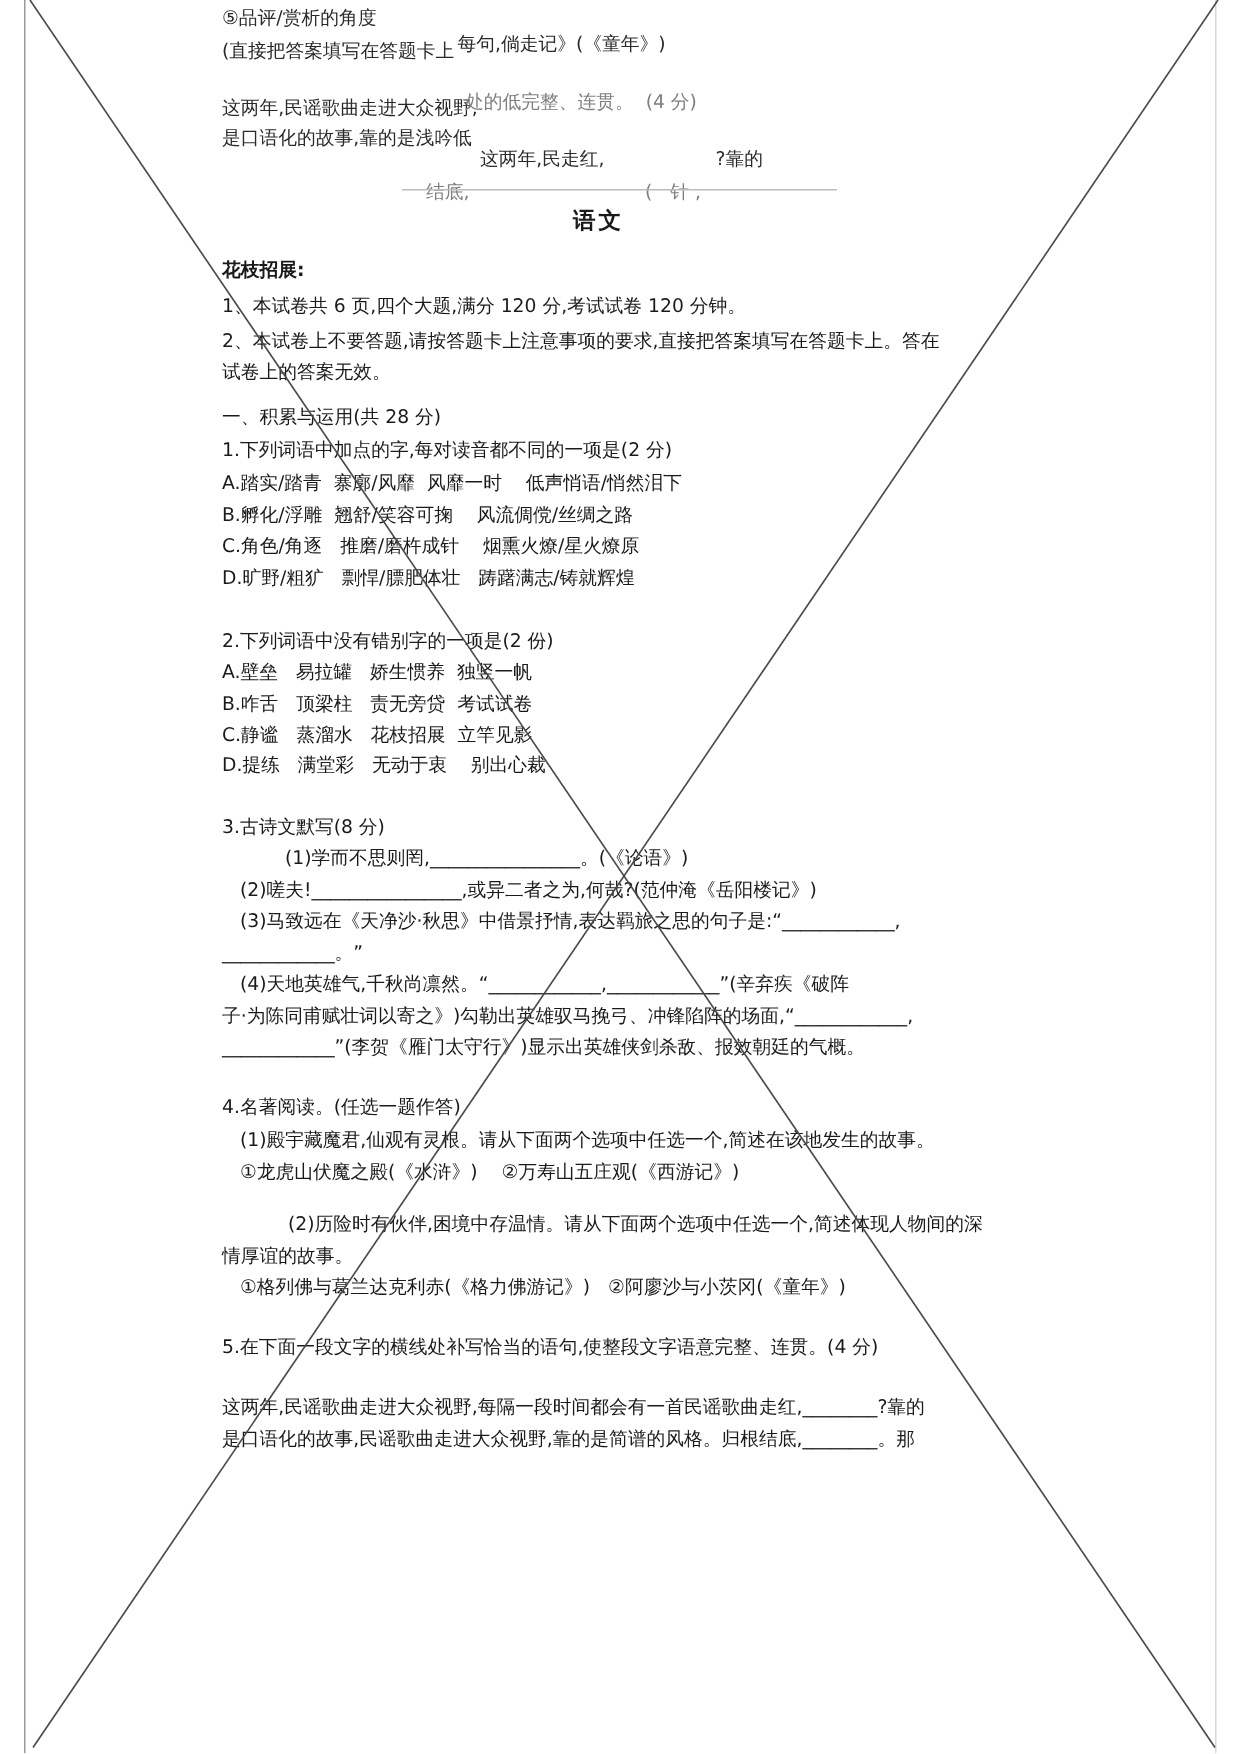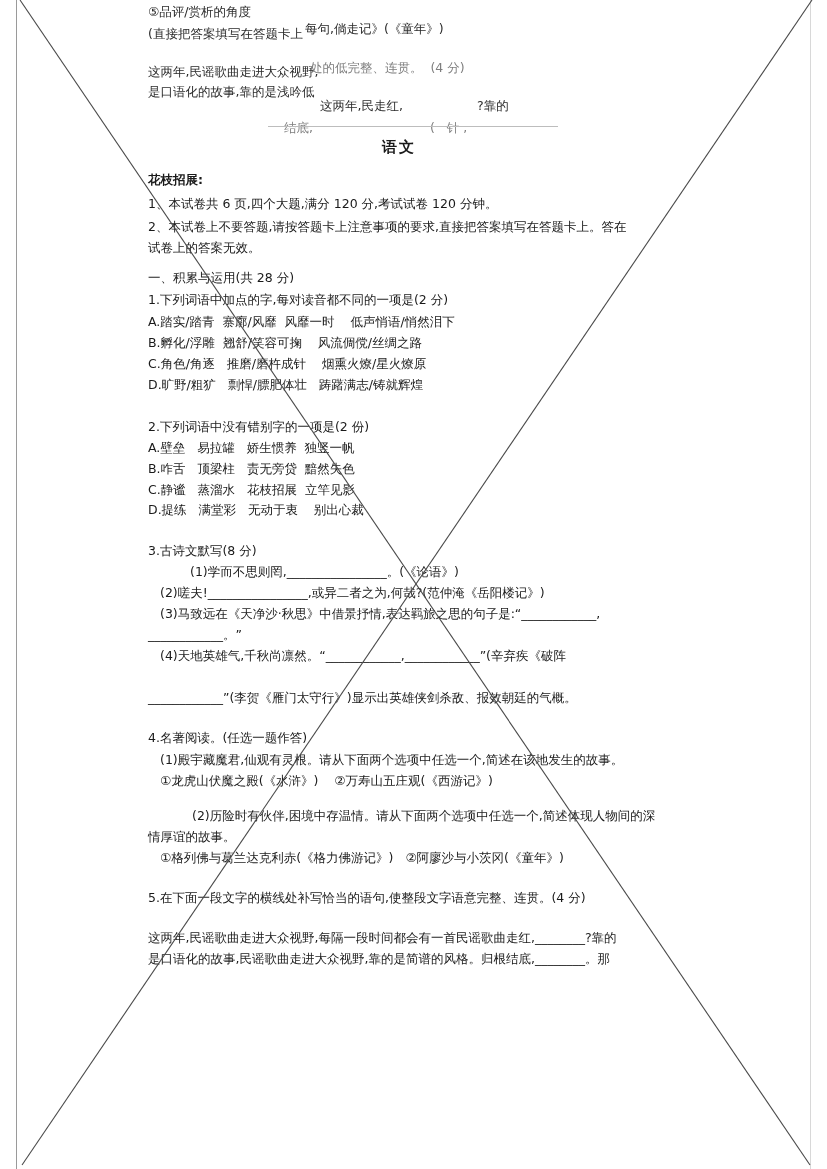--- a/index.html
+++ b/index.html
@@ -107,30 +107,31 @@
     <div class="tx" style="left:148px; top:268px;">一、积累与运用(共 28 分)</div>
 
     <div class="tx" style="left:148px; top:290px;">1.下列词语中加点的字,每对读音都不同的一项是(2 分)</div>
     <div class="tx" style="left:148px; top:312px;">A.踏实/踏青  寨廓/风靡  风靡一时    低声悄语/悄然泪下</div>
     <div class="tx" style="left:148px; top:333px;">B.孵化/浮雕  翘舒/笑容可掬    风流倜傥/丝绸之路</div>
     <div class="tx" style="left:148px; top:354px;">C.角色/角逐   推磨/磨杵成针    烟熏火燎/星火燎原</div>
     <div class="tx" style="left:148px; top:375px;">D.旷野/粗犷   剽悍/膘肥体壮   踌躇满志/铸就辉煌</div>
 
     <div class="tx" style="left:148px; top:417px;">2.下列词语中没有错别字的一项是(2 份)</div>
     <div class="tx" style="left:148px; top:438px;">A.壁垒   易拉罐   娇生惯养  独竖一帆</div>
-    <div class="tx" style="left:148px; top:459px;">B.咋舌   顶梁柱   责无旁贷  黯然失色</div>
+    <div class="tx" style="left:148px; top:459px;">B.咋舌   顶梁柱   责无旁贷  考试试卷</div>
     <div class="tx" style="left:148px; top:480px;">C.静谧   蒸溜水   花枝招展  立竿见影</div>
     <div class="tx" style="left:148px; top:500px;">D.提练   满堂彩   无动于衷    别出心裁</div>
 
     <div class="tx" style="left:148px; top:541px;">3.古诗文默写(8 分)</div>
     <div class="tx" style="left:160px; top:562px;margin-left:30px;">(1)学而不思则罔,________________。(《论语》)</div>
     <div class="tx" style="left:160px; top:583px;">(2)嗟夫!________________,或异二者之为,何哉?(范仲淹《岳阳楼记》)</div>
     <div class="tx" style="left:160px; top:604px;">(3)马致远在《天净沙·秋思》中借景抒情,表达羁旅之思的句子是:“____________,</div>
     <div class="tx" style="left:148px; top:625px;">____________。”</div>
     <div class="tx" style="left:160px; top:646px;">(4)天地英雄气,千秋尚凛然。“____________,____________”(辛弃疾《破阵</div>
+    <div class="tx" style="left:148px; top:667px;">子·为陈同甫赋壮词以寄之》)勾勒出英雄驭马挽弓、冲锋陷阵的场面,“____________,</div>
     <div class="tx" style="left:148px; top:688px;">____________”(李贺《雁门太守行》)显示出英雄侠剑杀敌、报效朝廷的气概。</div>
 
     <div class="tx" style="left:148px; top:728px;">4.名著阅读。(任选一题作答)</div>
     <div class="tx" style="left:160px; top:750px;">(1)殿宇藏魔君,仙观有灵根。请从下面两个选项中任选一个,简述在该地发生的故事。</div>
     <div class="tx" style="left:160px; top:771px;">①龙虎山伏魔之殿(《水浒》)    ②万寿山五庄观(《西游记》)</div>
     <div class="tx" style="left:160px; top:806px;margin-left:32px;">(2)历险时有伙伴,困境中存温情。请从下面两个选项中任选一个,简述体现人物间的深</div>
     <div class="tx" style="left:148px; top:827px;">情厚谊的故事。</div>
     <div class="tx" style="left:160px; top:848px;">①格列佛与葛兰达克利赤(《格力佛游记》)   ②阿廖沙与小茨冈(《童年》)</div>
 
     <div class="tx" style="left:148px; top:888px;">5.在下面一段文字的横线处补写恰当的语句,使整段文字语意完整、连贯。(4 分)</div>

